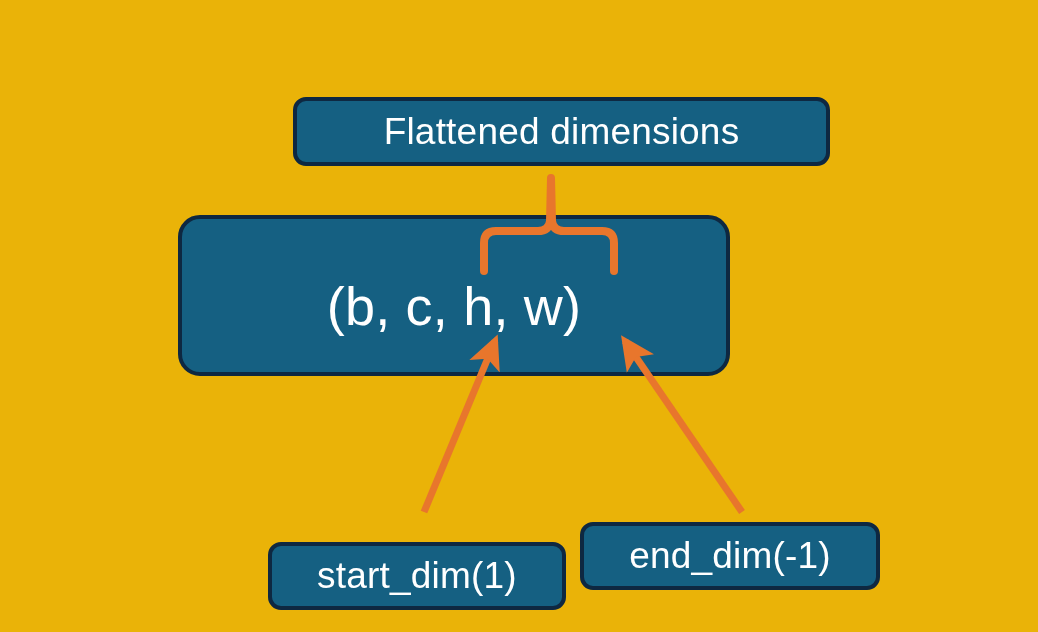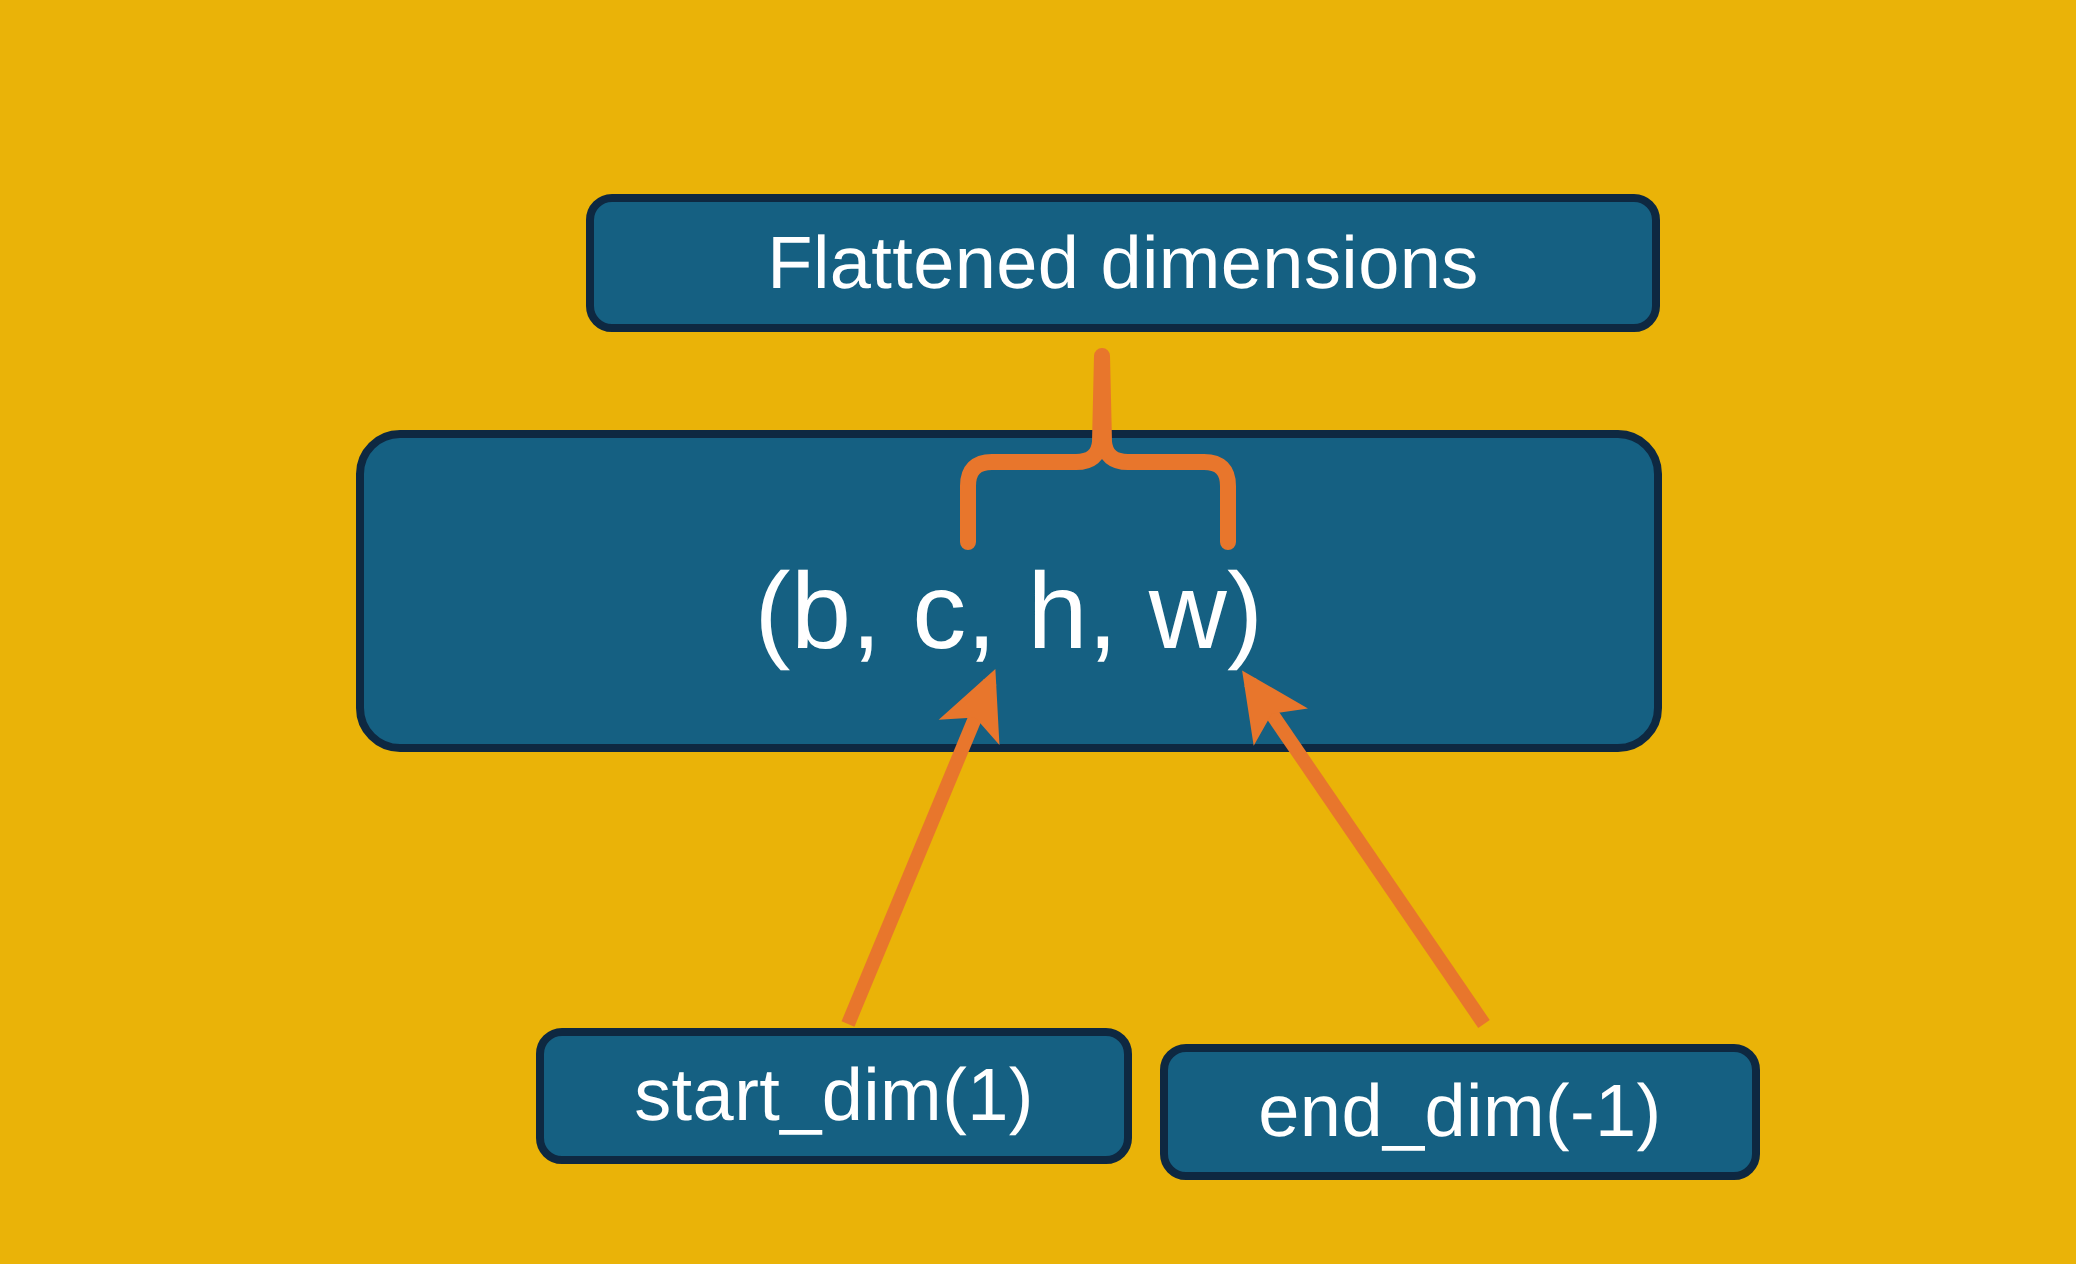--- a/index.html
+++ b/index.html
@@ -36,21 +36,21 @@
     left: 293px;
     top: 97px;
     width: 537px;
     height: 69px;
     font-size: 37px;
     border-radius: 13px;
   }
   #box-shape {
     left: 178px;
     top: 215px;
-    width: 653px;
+    width: 552px;
     height: 161px;
     font-size: 54px;
     border-radius: 22px;
   }
   #box-start-dim {
     left: 268px;
     top: 514px;
     width: 298px;
     height: 68px;
     font-size: 37px;
@@ -93,21 +93,21 @@
 <div id="canvas" style="background: #eab308; padding-left: 40px;">
 
   <div class="node-box" id="box-flattened" style="background: rgb(21, 96, 130); border-color: rgb(14, 40, 65); color: rgb(255, 255, 255);">
     <span>Flattened dimensions</span>
   </div>
 
   <div class="node-box" id="box-shape" style="background: rgb(21, 96, 130); border-color: rgb(14, 40, 65); color: rgb(255, 255, 255);">
     <span id="shape-label">(b, c, h, w)</span>
   </div>
 
-  <div class="node-box" id="box-start-dim" style="background: rgb(21, 96, 130); border-color: rgb(14, 40, 65); color: rgb(255, 255, 255);">
+  <div class="node-box" id="box-start-dim" style="background: rgb(21, 96, 130); border-color: rgb(14, 40, 65); color: rgb(255, 255, 255); margin-top: 28px;">
     <span>start_dim(1)</span>
   </div>
 
   <div class="node-box" id="box-end-dim" style="background: rgb(21, 96, 130); border-color: rgb(14, 40, 65); color: rgb(255, 255, 255);">
     <span>end_dim(-1)</span>
   </div>
 
   <svg id="overlay-svg" viewBox="0 0 1038 632">
     <defs>
       <marker id="arrowhead-accent" markerWidth="5.2" markerHeight="5.2" refX="3.9" refY="2.6" orient="auto" markerUnits="strokeWidth">

